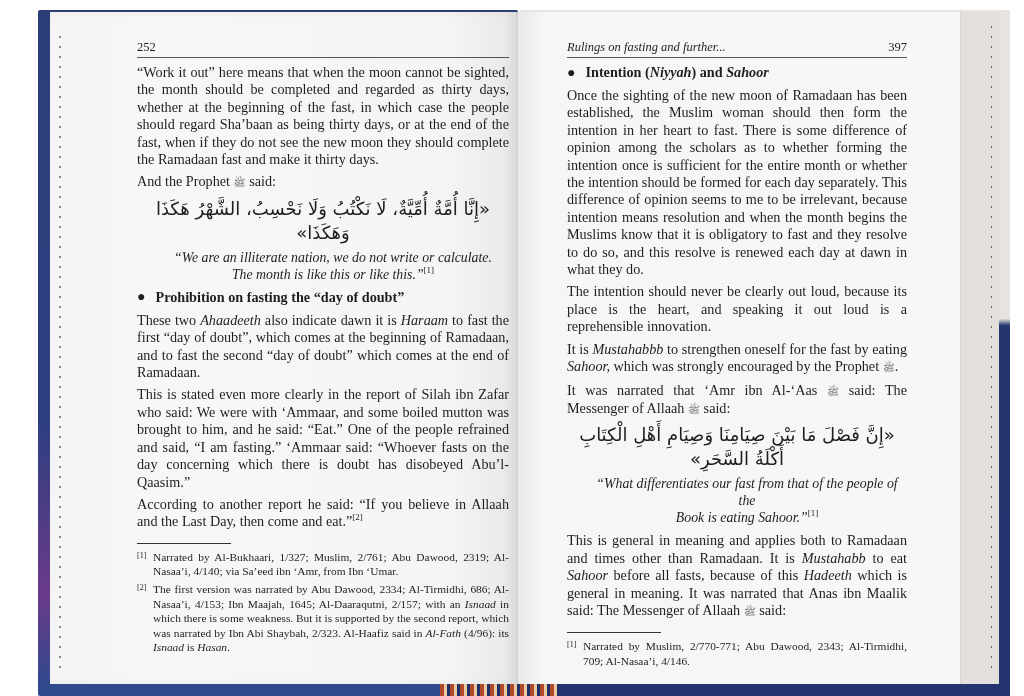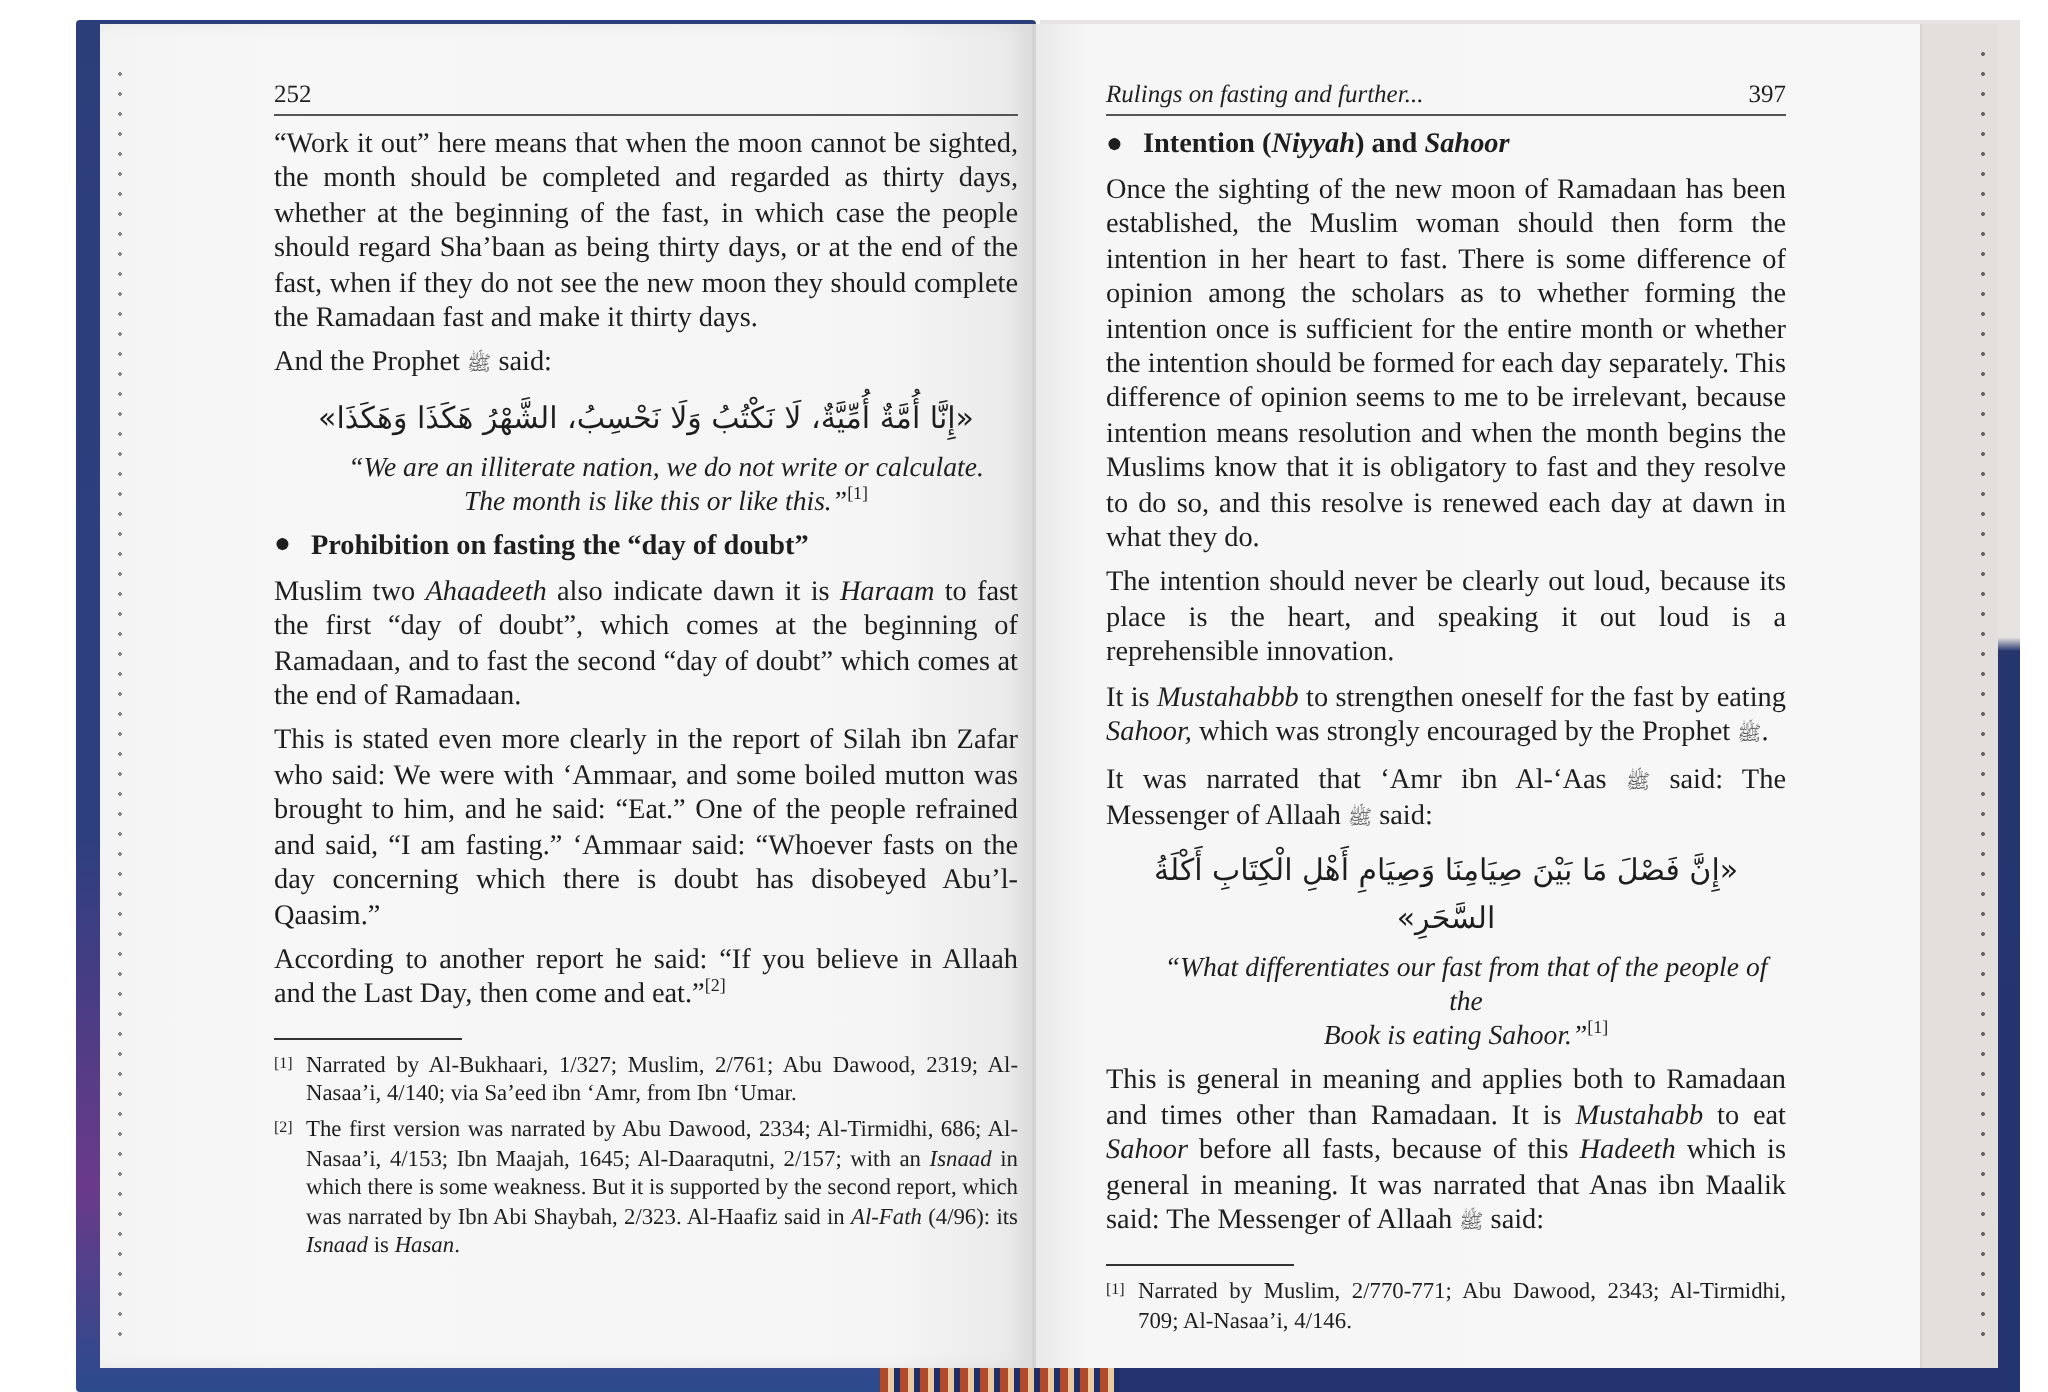--- a/index.html
+++ b/index.html
@@ -41,34 +41,34 @@
     position:absolute; right:6px; top:10px; bottom:10px; width:3px;
     background-image: radial-gradient(circle,#666 0.9px,transparent 1.1px);
     background-size:3px 10px;
   }
   .spine { position:absolute; left:516px; top:12px; width:2px; height:672px; background:#d3d3d3; }
   .bottom-band { position:absolute; left:440px; top:684px; width:120px; height:12px;
     background:repeating-linear-gradient(90deg,#b04a2a 0 4px,#e8c9a0 4px 7px,#1f2f6a 7px 10px); }
 
   .content { position:absolute; color:#1e1e1e; }
   .left-col { left:137px; top:40px; width:372px; }
-  .right-col { left:553px; top:40px; width:340px; }
+  .right-col { left:567px; top:40px; width:340px; }
 
   .running-head {
     display:flex; justify-content:space-between; align-items:flex-end;
     border-bottom:1px solid #555; padding-bottom:2px; margin-bottom:6px;
     font-size:12.5px;
   }
   .running-head .pg { font-size:12.5px; }
   .running-head .title { font-style:italic; }
 
   p { margin:0 0 5px 0; font-size:14.2px; line-height:17.4px; text-align:justify; }
   .arabic {
     direction:rtl; text-align:center; font-family:"DejaVu Sans", sans-serif;
-    font-size:15px; line-height:24px; margin:2px 0 4px 0;
+    font-size:18px; line-height:24px; margin:2px 0 4px 0;
   }
   .quote { font-style:italic; font-size:13.8px; line-height:17px; margin:0 0 6px 20px; text-align:center; }
   sup { font-size:9px; line-height:0; vertical-align:super; font-style:normal; }
   .heading { font-weight:bold; font-size:14.2px; margin:4px 0 6px 0; display:flex; align-items:center; }
   .heading .bullet { font-size:14px; margin-right:10px; }
   .heading i { font-weight:bold; }
   .fn-rule { width:94px; border-top:1px solid #333; margin:12px 0 6px 0; }
   .fn { display:flex; font-size:11.4px; line-height:14.6px; margin-bottom:3px; text-align:justify; }
   .fn .mark { width:16px; flex:0 0 16px; font-size:8px; line-height:12px; }
   .fn .txt { flex:1; }
@@ -102,21 +102,21 @@
     </p>
     <div class="arabic">«إِنَّا أُمَّةٌ أُمِّيَّةٌ، لَا نَكْتُبُ وَلَا نَحْسِبُ، الشَّهْرُ هَكَذَا وَهَكَذَا»</div>
     <div class="quote">
       <span>“We are an illiterate nation, we do not write or calculate.</span><br>
       <span>The month is like this or like this.”</span><sup>[1]</sup>
     </div>
     <div class="heading">
       <span class="bullet">●</span>
       <span>Prohibition on fasting the “day of doubt”</span>
     </div>
-    <p><span>Muslim two </span><i>Ahaadeeth</i><span> also indicate dawn it is </span><i>Haraam</i><span> to fast the first “day of doubt”, which comes at the beginning of Ramadaan, and to fast the second “day of doubt” which comes at the end of Ramadaan.</span></p>
+    <p><span>These two </span><i>Ahaadeeth</i><span> also indicate dawn it is </span><i>Haraam</i><span> to fast the first “day of doubt”, which comes at the beginning of Ramadaan, and to fast the second “day of doubt” which comes at the end of Ramadaan.</span></p>
     <p>This is stated even more clearly in the report of Silah ibn Zafar who said: We were with ‘Ammaar, and some boiled mutton was brought to him, and he said: “Eat.” One of the people refrained and said, “I am fasting.” ‘Ammaar said: “Whoever fasts on the day concerning which there is doubt has disobeyed Abu’l-Qaasim.”</p>
     <p><span>According to another report he said: “If you believe in Allaah and the Last Day, then come and eat.”</span><sup>[2]</sup></p>
     <div class="fn-rule"></div>
     <div class="fn">
       <span class="mark">[1]</span>
       <span class="txt">Narrated by Al-Bukhaari, 1/327; Muslim, 2/761; Abu Dawood, 2319; Al-Nasaa’i, 4/140; via Sa’eed ibn ‘Amr, from Ibn ‘Umar.</span>
     </div>
     <div class="fn">
       <span class="mark">[2]</span>
       <span class="txt"><span>The first version was narrated by Abu Dawood, 2334; Al-Tirmidhi, 686; Al-Nasaa’i, 4/153; Ibn Maajah, 1645; Al-Daaraqutni, 2/157; with an </span><i>Isnaad</i><span> in which there is some weakness. But it is supported by the second report, which was narrated by Ibn Abi Shaybah, 2/323. Al-Haafiz said in </span><i>Al-Fath</i><span> (4/96): its </span><i>Isnaad</i><span> is </span><i>Hasan</i><span>.</span></span>

